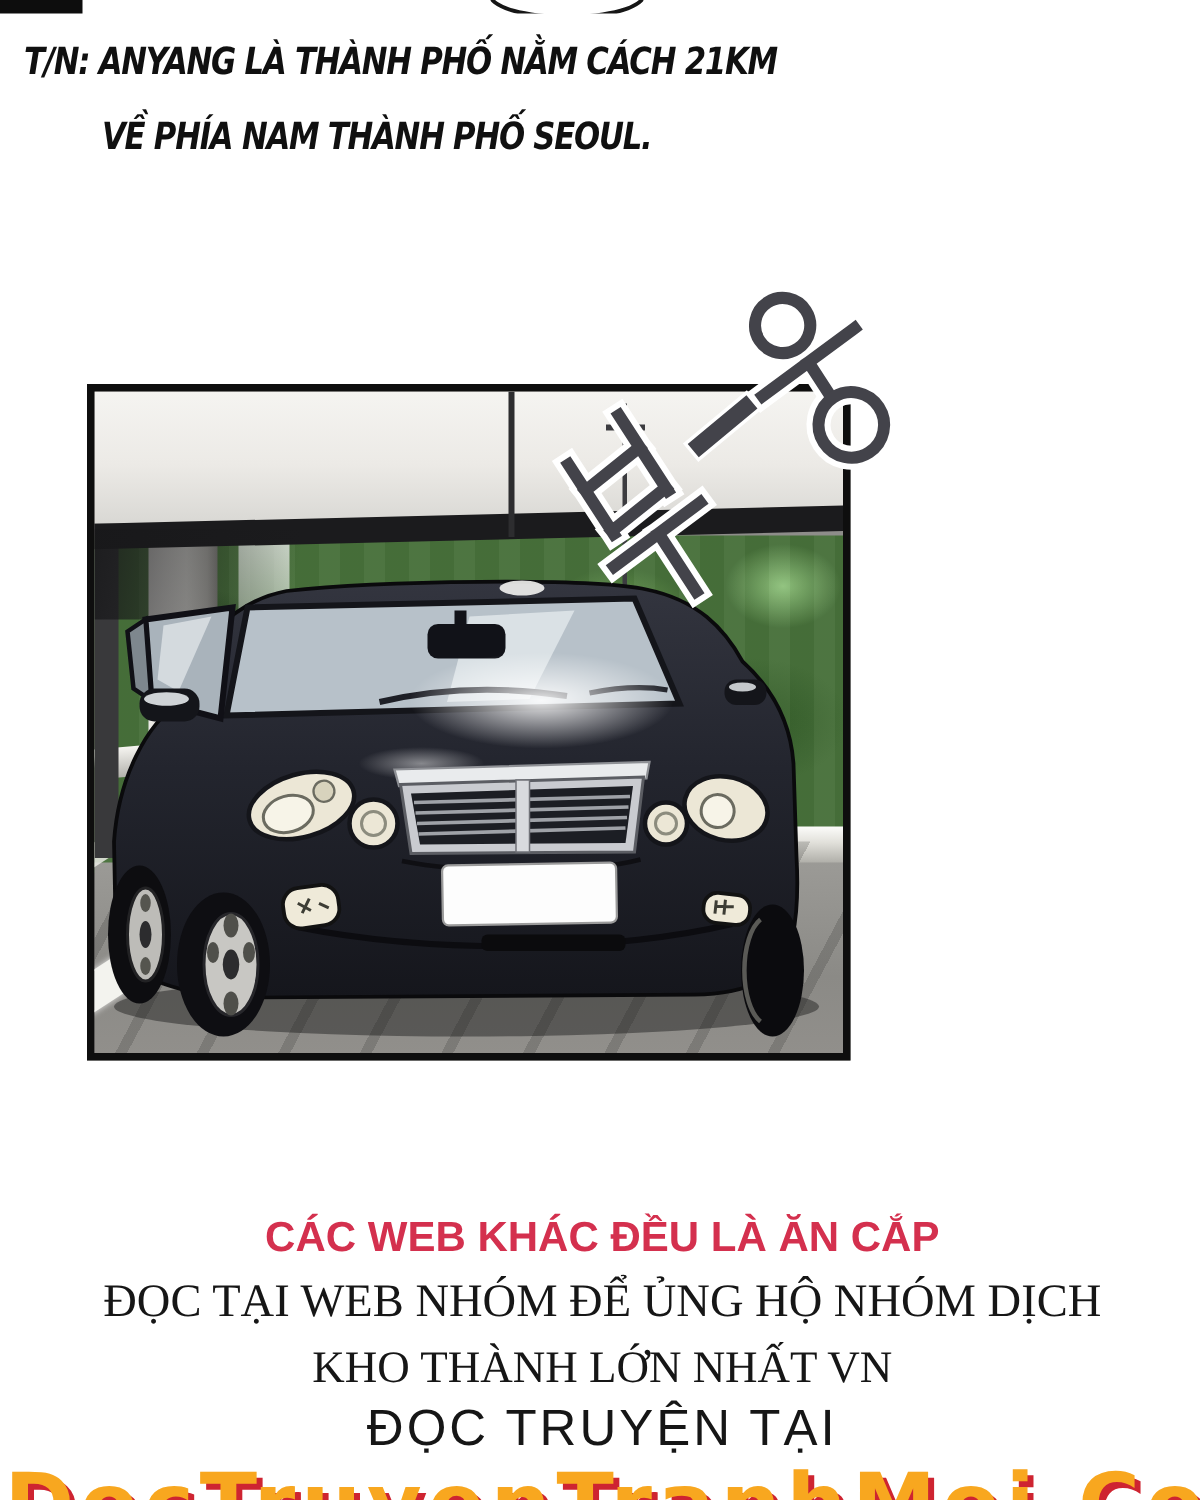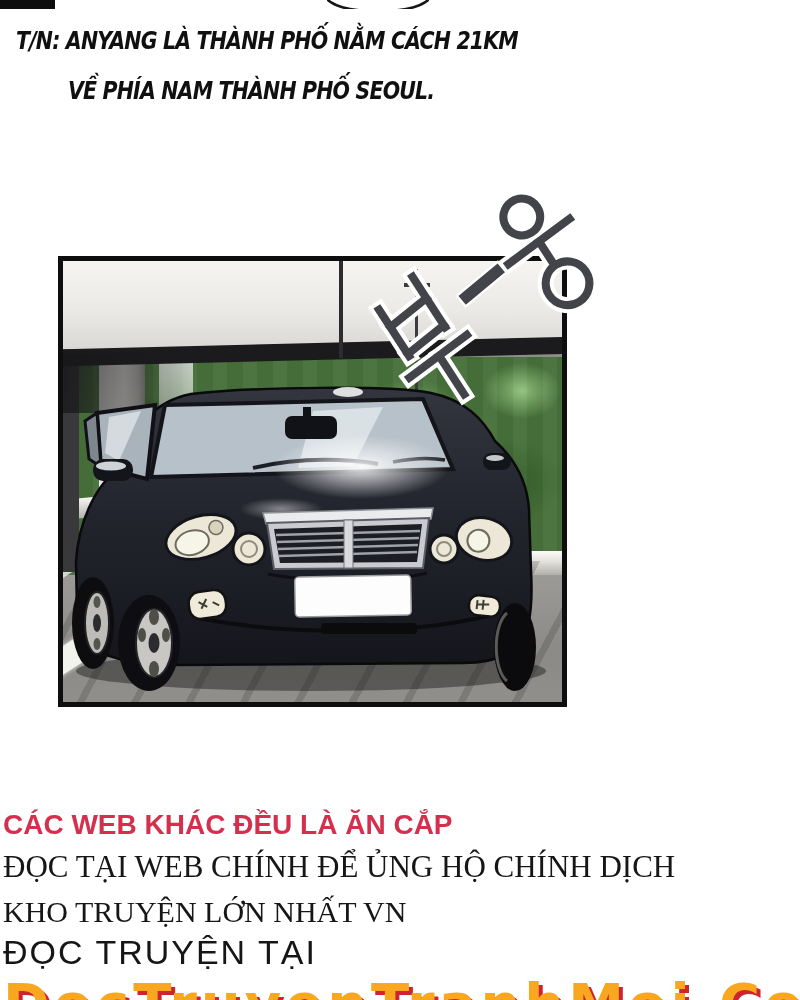--- a/index.html
+++ b/index.html
@@ -62,21 +62,21 @@
   .road-streaks{left:-20px;top:300px;width:560px;height:150px;opacity:.45;
     background:repeating-linear-gradient(118deg,rgba(52,52,50,.5) 0 7px,rgba(0,0,0,0) 7px 48px);}
   .lane1{left:-28px;top:352px;width:165px;height:24px;background:#f3f3ee;
     transform:rotate(-33deg);box-shadow:0 0 4px rgba(255,255,255,.8);}
   .lane2{left:-30px;top:292px;width:90px;height:14px;background:#eaeae4;opacity:.85;
     transform:rotate(-33deg);}
   .scene-svg{left:0;top:0;width:499px;height:441px;}
   
   .sfx-svg{position:absolute;left:372px;top:210px;width:250px;height:210px;overflow:visible;}
   
-  .f-line{position:absolute;left:3px;right:0;text-align:left;white-space:nowrap;}
+  .f-line{position:absolute;left:3px;right:0;text-align:center;white-space:nowrap;}
   .f-red{top:809px;font-family:"Liberation Sans",sans-serif;font-weight:bold;
     font-size:28px;color:#d4304e;letter-spacing:0px;}
   .f-serif1{top:849px;font-family:"Liberation Serif",serif;font-size:31px;color:#161616;}
   .f-serif2{top:895px;font-family:"Liberation Serif",serif;font-size:30px;color:#161616;}
   .f-serif3{top:933px;font-family:Liberation Sans, sans-serif;font-size:34px;color:#161616;letter-spacing:2px;}
   .f-mark{top:971px;font-family:"DejaVu Sans",sans-serif;font-weight:bold;
     font-size:56px;color:#f8a71f;letter-spacing:4px;
     text-shadow:4px 4px 0 #ce2431;}
 </style>
 </head>
@@ -239,16 +239,16 @@
       <path d="M -6,2 L 56,-2 M 26,0 L 26,40"></path>
       <path d="M 74,-30 L 108,-34" stroke-width="10"></path>
       <circle cx="152" cy="-62" r="16"></circle>
       <path d="M 120,-34 L 186,-38 M 153,-36 L 153,-16"></path>
       <circle cx="154" cy="8" r="19"></circle>
     </g>
   </g>
 </svg>
 
 <div class="f-line f-red">CÁC WEB KHÁC ĐỀU LÀ ĂN CẮP</div>
-<div class="f-line f-serif1">ĐỌC TẠI WEB CHÍNH ĐỂ ỦNG HỘ CHÍNH DỊCH</div>
-<div class="f-line f-serif2">KHO TRUYỆN LỚN NHẤT VN</div>
+<div class="f-line f-serif1">ĐỌC TẠI WEB NHÓM ĐỂ ỦNG HỘ NHÓM DỊCH</div>
+<div class="f-line f-serif2">KHO THÀNH LỚN NHẤT VN</div>
 <div class="f-line f-serif3">ĐỌC TRUYỆN TẠI</div>
 <div class="f-line f-mark">DocTruyenTranhMoi.Com</div>
 
 </body></html>

